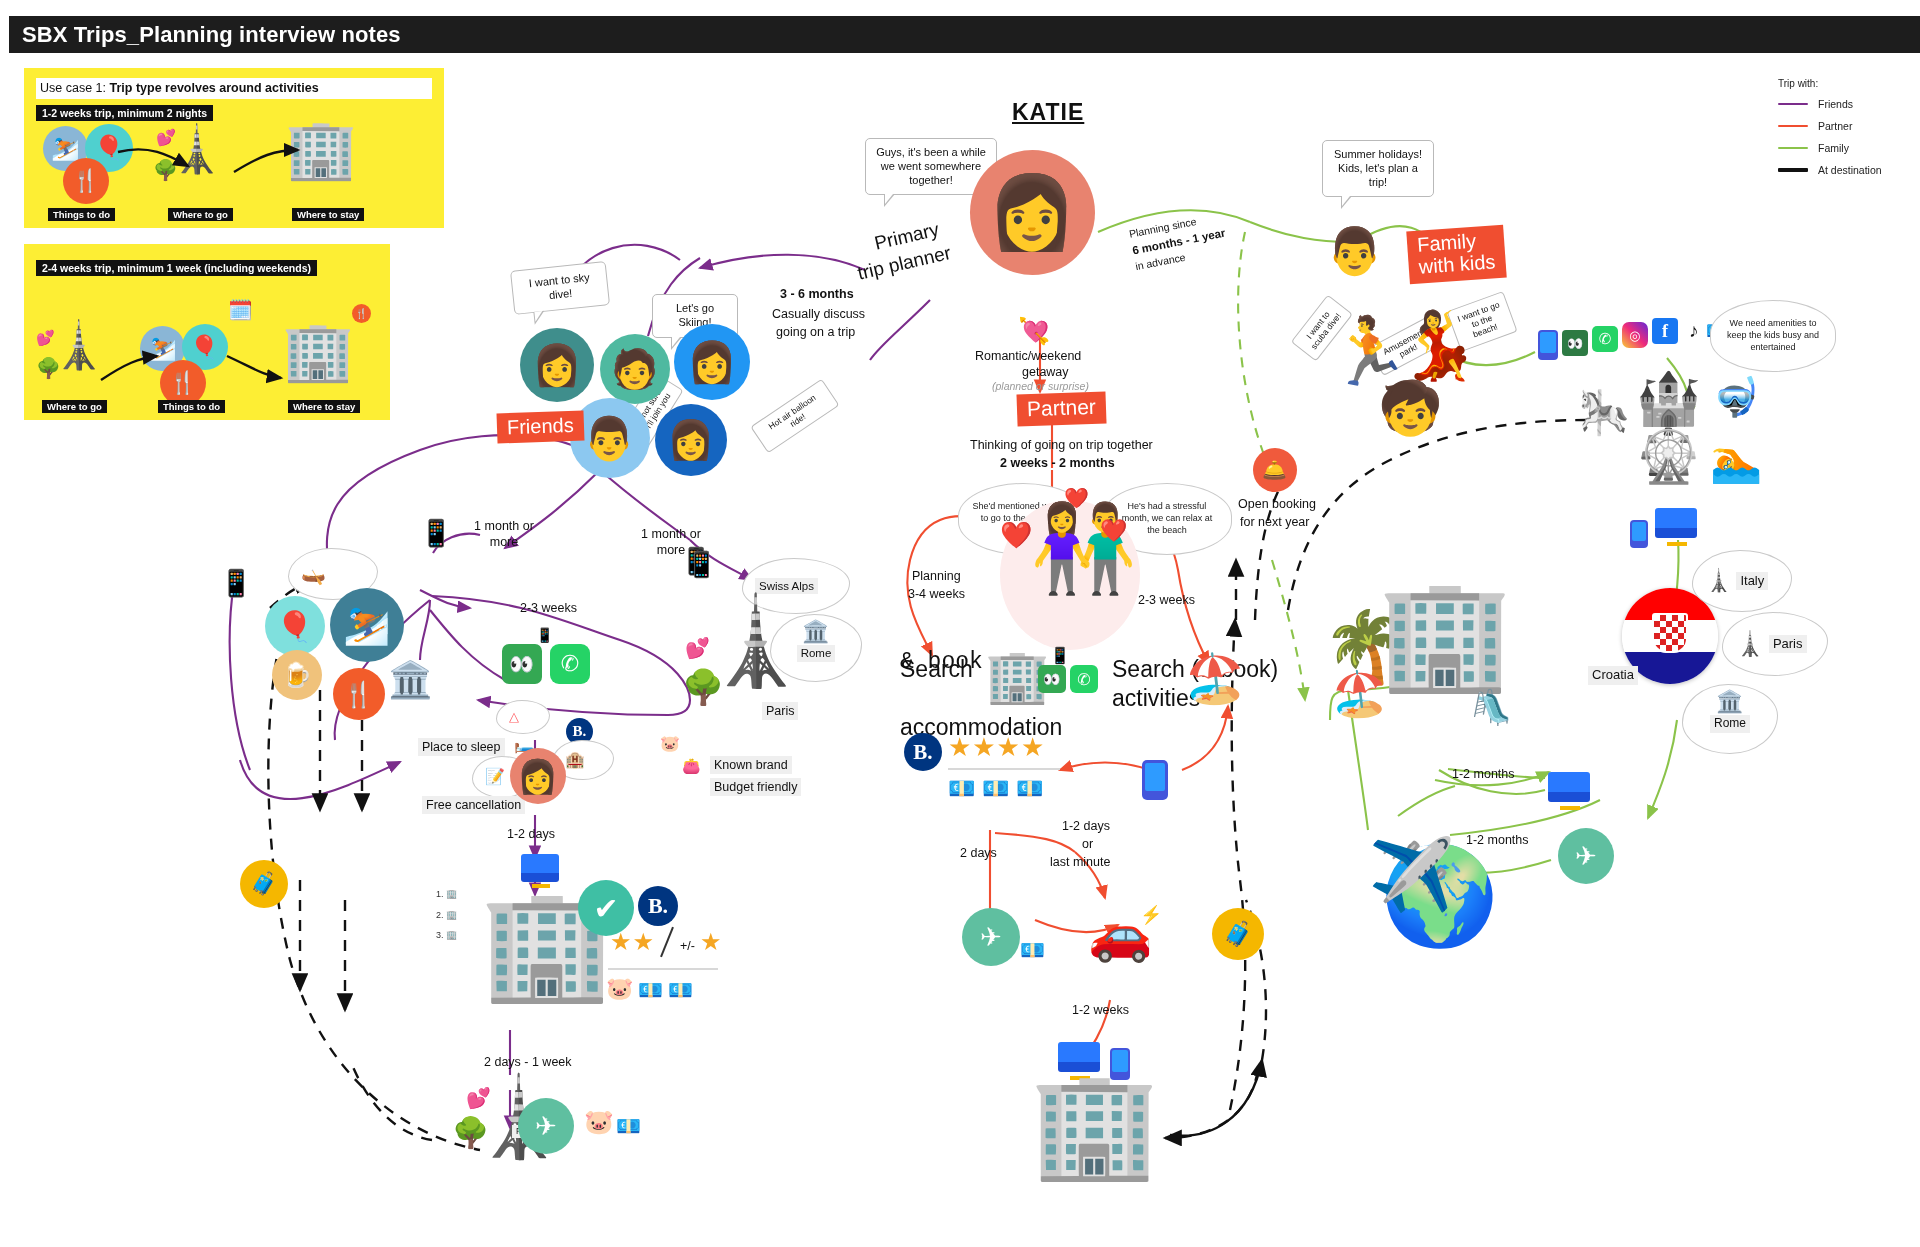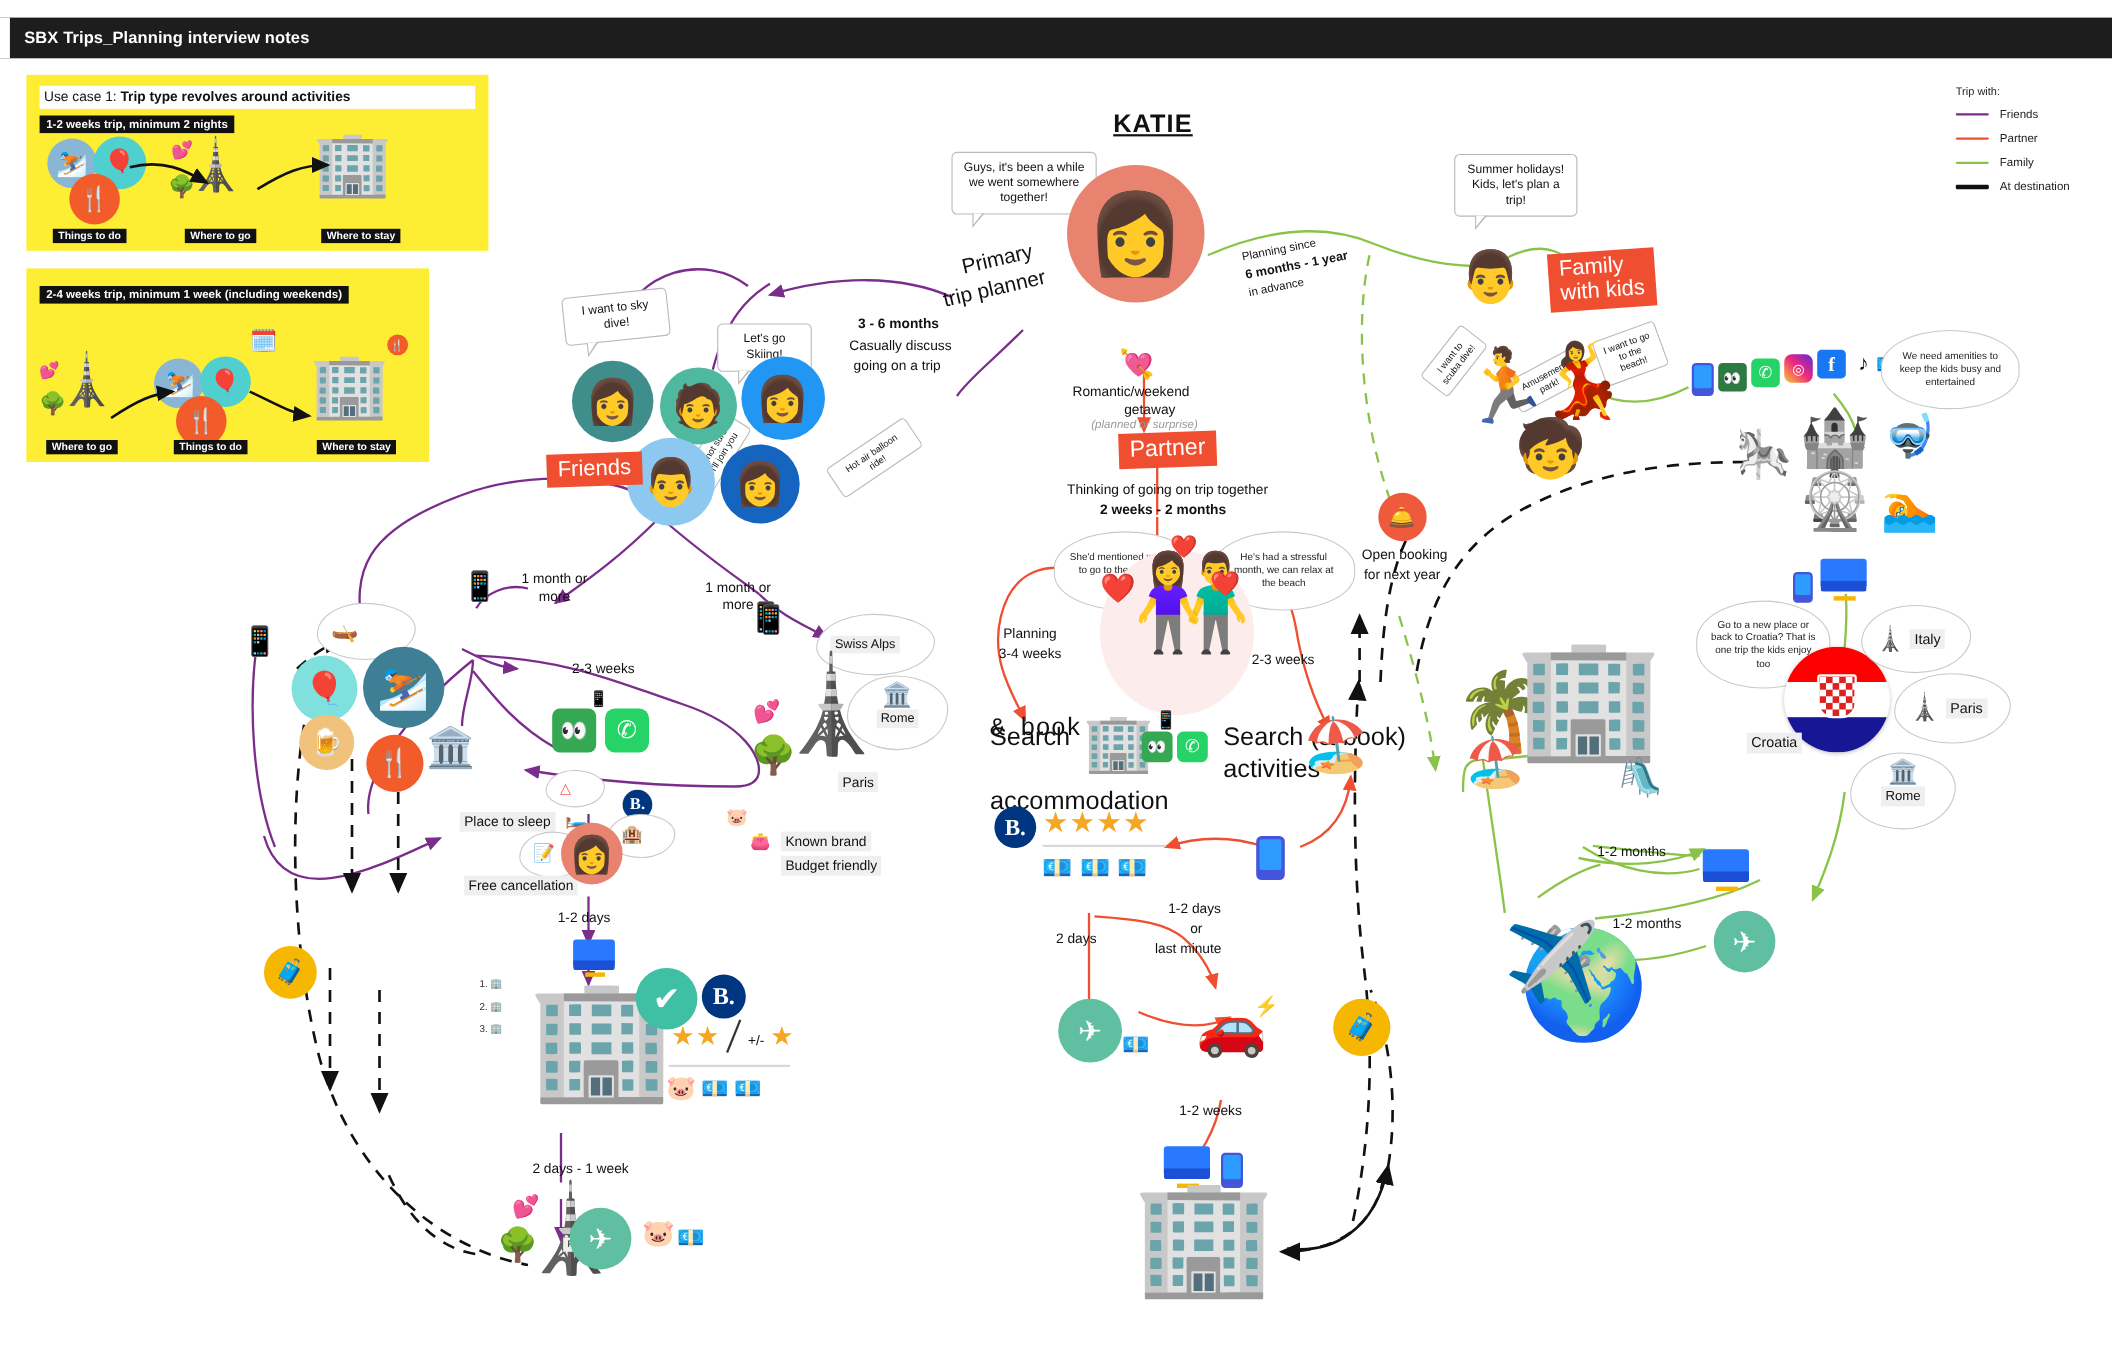--- a/index.html
+++ b/index.html
@@ -20,21 +20,21 @@
   
   .titlebar {
     position: absolute;
     left: 0; top: 16px;
     width: 1920px; height: 37px;
     background: #1d1d1d;
     display: flex; align-items: center;
   }
   .titlebar .ttl {
     color: #ffffff;
-    font-size: 15px;
+    font-size: 22px;
     font-weight: bold;
     padding-left: 22px;
     letter-spacing: .1px;
   }
   .white-left-strip {
     position:absolute; left:0; top:16px; width:9px; height:37px; background:#fff; z-index:4;
   }
 
   
   .abs { position: absolute; }
@@ -613,23 +613,20 @@
   <div class="emoji" style="left:1712px; top:378px; font-size:38px;">🤿</div>
   <div class="emoji" style="left:1636px; top:430px; font-size:52px; filter:grayscale(1);">🎡</div>
   <div class="emoji" style="left:1710px; top:440px; font-size:42px;">🏊</div>
 
   <div class="abs" style="left:1655px; top:508px; width:42px; height:30px; background:#2979ff; border-radius:3px; border-bottom:10px solid #1a4fd6;"></div>
   <div class="abs" style="left:1667px; top:542px; width:20px; height:4px; background:#f5b700;"></div>
   <div class="abs" style="left:1630px; top:520px; width:18px; height:28px; background:#4355db; border-radius:4px;">
     <div class="abs" style="left:2px; top:2px; width:14px; height:19px; background:#2e9bff; border-radius:2px;"></div>
   </div>
 
-  <div class="cloud" style="left:1542px; top:546px; width:122px; height:80px;">
-    <span>Go to a new place or back to Croatia? That is one trip the kids enjoy too</span>
-  </div>
 
   <div class="flagcirc" style="left:1622px; top:588px; width:96px; height:96px;">
     <div style="width:100%;height:33.3%;background:#ff0000;"></div>
     <div style="width:100%;height:33.3%;background:#ffffff;"></div>
     <div style="width:100%;height:33.4%;background:#171796;"></div>
     <div style="position:absolute; left:50%; top:26%; transform:translateX(-50%); width:36px; height:40px;
                 background: repeating-conic-gradient(#d22 0% 25%, #fff 0% 50%) 0 0/12px 12px;
                 border:2px solid #fff; border-radius:3px 3px 14px 14px;"></div>
   </div>
   <div class="lbl hl" style="left:1588px; top:666px; font-size:13px;">Croatia</div>

